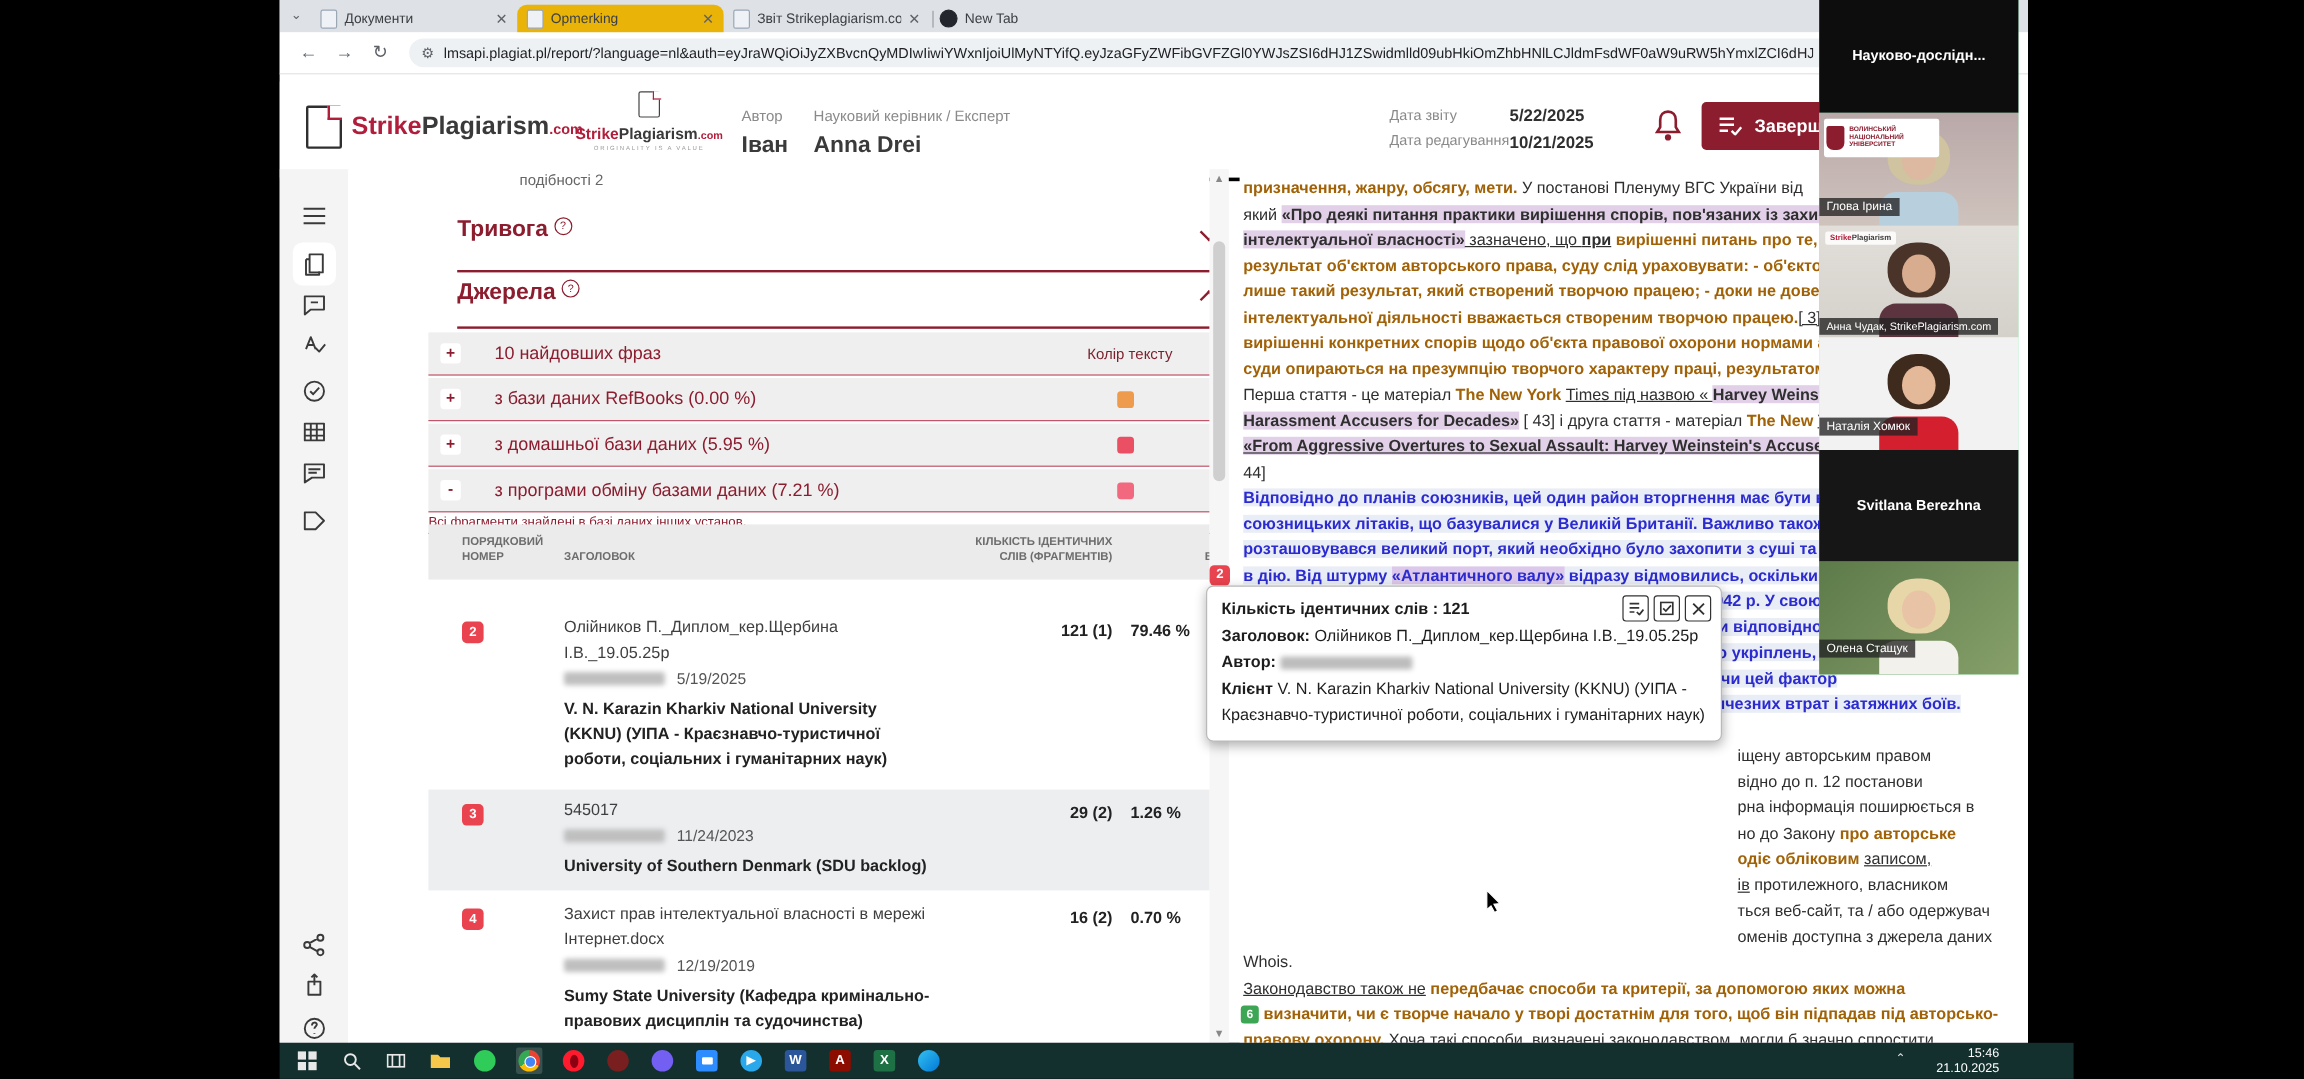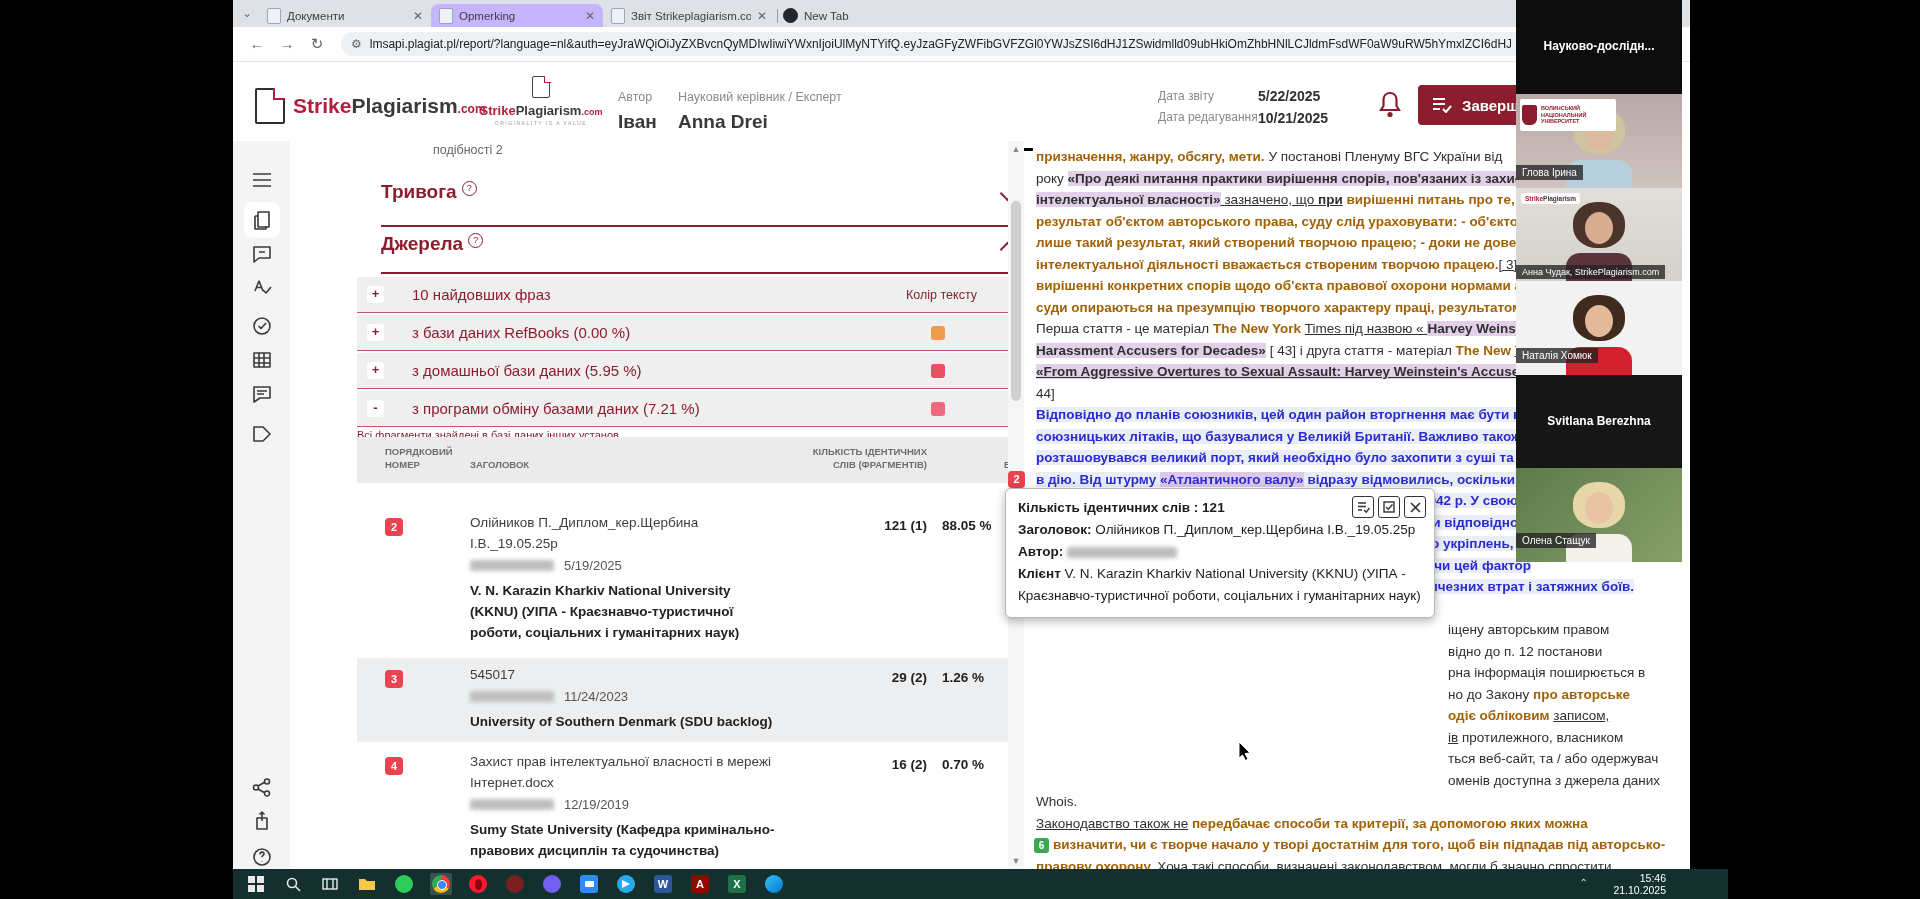--- a/index.html
+++ b/index.html
@@ -5,21 +5,21 @@
   html,body{margin:0;padding:0;background:#000;width:1920px;height:899px;overflow:hidden;
     font-family:"Liberation Sans","DejaVu Sans",sans-serif;}
   .stage{position:absolute;left:0;top:0;width:1920px;height:899px;background:#000;}
 
   
   .browser{position:absolute;left:233px;top:0;width:1457px;height:869px;background:#fff;overflow:hidden;}
   .tabstrip{position:absolute;left:0;top:0;width:100%;height:27px;background:#dee1e6;}
   .tab-search{position:absolute;left:6px;top:5px;width:16px;height:16px;color:#5f6368;font-size:11px;text-align:center;line-height:16px;}
   .tab{position:absolute;top:4px;height:23px;display:flex;align-items:center;padding:0 8px;width:156px;
        font-size:11.5px;color:#3c4043;border-radius:8px 8px 0 0;}
-  .tab.active{background:#c4b5fd;}
+  .tab.active{background:#eab308;}
   .tab .fav{width:12px;height:14px;background:#eef2f7;border:1px solid #9aa7b5;border-radius:2px;margin-right:6px;flex:0 0 auto;position:relative;}
   .tab .fav.dark{background:#23262d;border-color:#23262d;border-radius:50%;width:13px;height:13px;}
   .tab .lbl{flex:1;white-space:nowrap;overflow:hidden;}
   .tab .x{color:#5f6368;font-size:12px;margin-left:6px;}
   .tabsep{position:absolute;top:9px;width:1px;height:14px;background:#9aa0a6;}
 
   .toolbar{position:absolute;left:0;top:27px;width:100%;height:34px;background:#fff;border-bottom:1px solid #e4e4e4;}
   .navbtn{position:absolute;top:7px;width:20px;height:20px;color:#5f6368;font-size:15px;text-align:center;line-height:20px;}
   .pill{position:absolute;left:108px;top:5px;width:1200px;height:24px;background:#eef1f4;border-radius:12px;
         display:flex;align-items:center;padding:0 10px;box-sizing:border-box;}
@@ -316,21 +316,21 @@
             <div class="meta" style="top: 52px;">
               <div class="blurname"></div>
               <span>5/19/2025</span>
             </div>
             <div class="org" style="top: 74px;">
               <div>V. N. Karazin Kharkiv National University</div>
               <div>(KKNU) (УІПА - Краєзнавчо-туристичної</div>
               <div>роботи, соціальних і гуманітарних наук)</div>
             </div>
             <div class="cnt" style="top: 12px;">121 (1)</div>
-            <div class="pct" style="top: 12px;">88.05 %</div>
+            <div class="pct" style="top: 12px;">79.46 %</div>
           </div>
           <div class="trow alt" style="top: 517px; height: 84px;">
             <div class="badge-num" style="top: 12px;">3</div>
             <div class="title" style="top: 6px;">
               <div>545017</div>
             </div>
             <div class="meta" style="top: 31px;">
               <div class="blurname"></div>
               <span>11/24/2023</span>
             </div>
@@ -361,21 +361,21 @@
     </div>
 
     <div class="lscroll">
       <div class="ar" style="top:2px">▲</div>
       <div class="thumb"></div>
       <div class="ar" style="bottom:2px">▼</div>
     </div>
 
     <div class="docpane" id="doc-lines" style="padding-top: 5px;">
         <div class="doc-line"><span class="t-b">призначення, жанру, обсягу, мети.</span><span class="t-n">   У постанові Пленуму ВГС України від</span></div>
-        <div class="doc-line"><span class="t-n">року </span><span class="t-hb">«Про деякі питання практики вирішення спорів, пов'язаних із захис</span></div>
+        <div class="doc-line"><span class="t-n">який </span><span class="t-hb">«Про деякі питання практики вирішення спорів, пов'язаних із захис</span></div>
         <div class="doc-line"><span class="t-hb">інтелектуальної власності»</span><span class="t-u"> зазначено, що </span><span class="t-bu">при</span><span class="t-b"> вирішенні питань про те,</span></div>
         <div class="doc-line"><span class="t-b">результат об'єктом авторського права, суду слід ураховувати: - об'єктом п</span></div>
         <div class="doc-line"><span class="t-b">лише такий результат, який створений творчою працею; - доки не довед</span></div>
         <div class="doc-line"><span class="t-b">інтелектуальної діяльності вважається створеним творчою працею.</span><span class="t-u">[ 3]</span><span class="t-b"> Т</span></div>
         <div class="doc-line"><span class="t-b">вирішенні конкретних спорів щодо об'єкта правової охорони нормами а</span></div>
         <div class="doc-line"><span class="t-b">суди опираються на презумпцію творчого характеру праці, результатом</span></div>
         <div class="doc-line"><span class="t-n">Перша стаття - це матеріал </span><span class="t-b">The New York </span><span class="t-u">Times  під назвою « </span><span class="t-hb">Harvey Weinst</span></div>
         <div class="doc-line"><span class="t-hb">Harassment Accusers for Decades»</span><span class="t-n"> [ 43] і друга стаття - матеріал </span><span class="t-b">The New </span><span class="t-bu">Yo</span></div>
         <div class="doc-line"><span class="t-hu">«From Aggressive Overtures to Sexual Assault: Harvey Weinstein's Accusers T</span></div>
         <div class="doc-line"><span class="t-n">44]</span></div>

